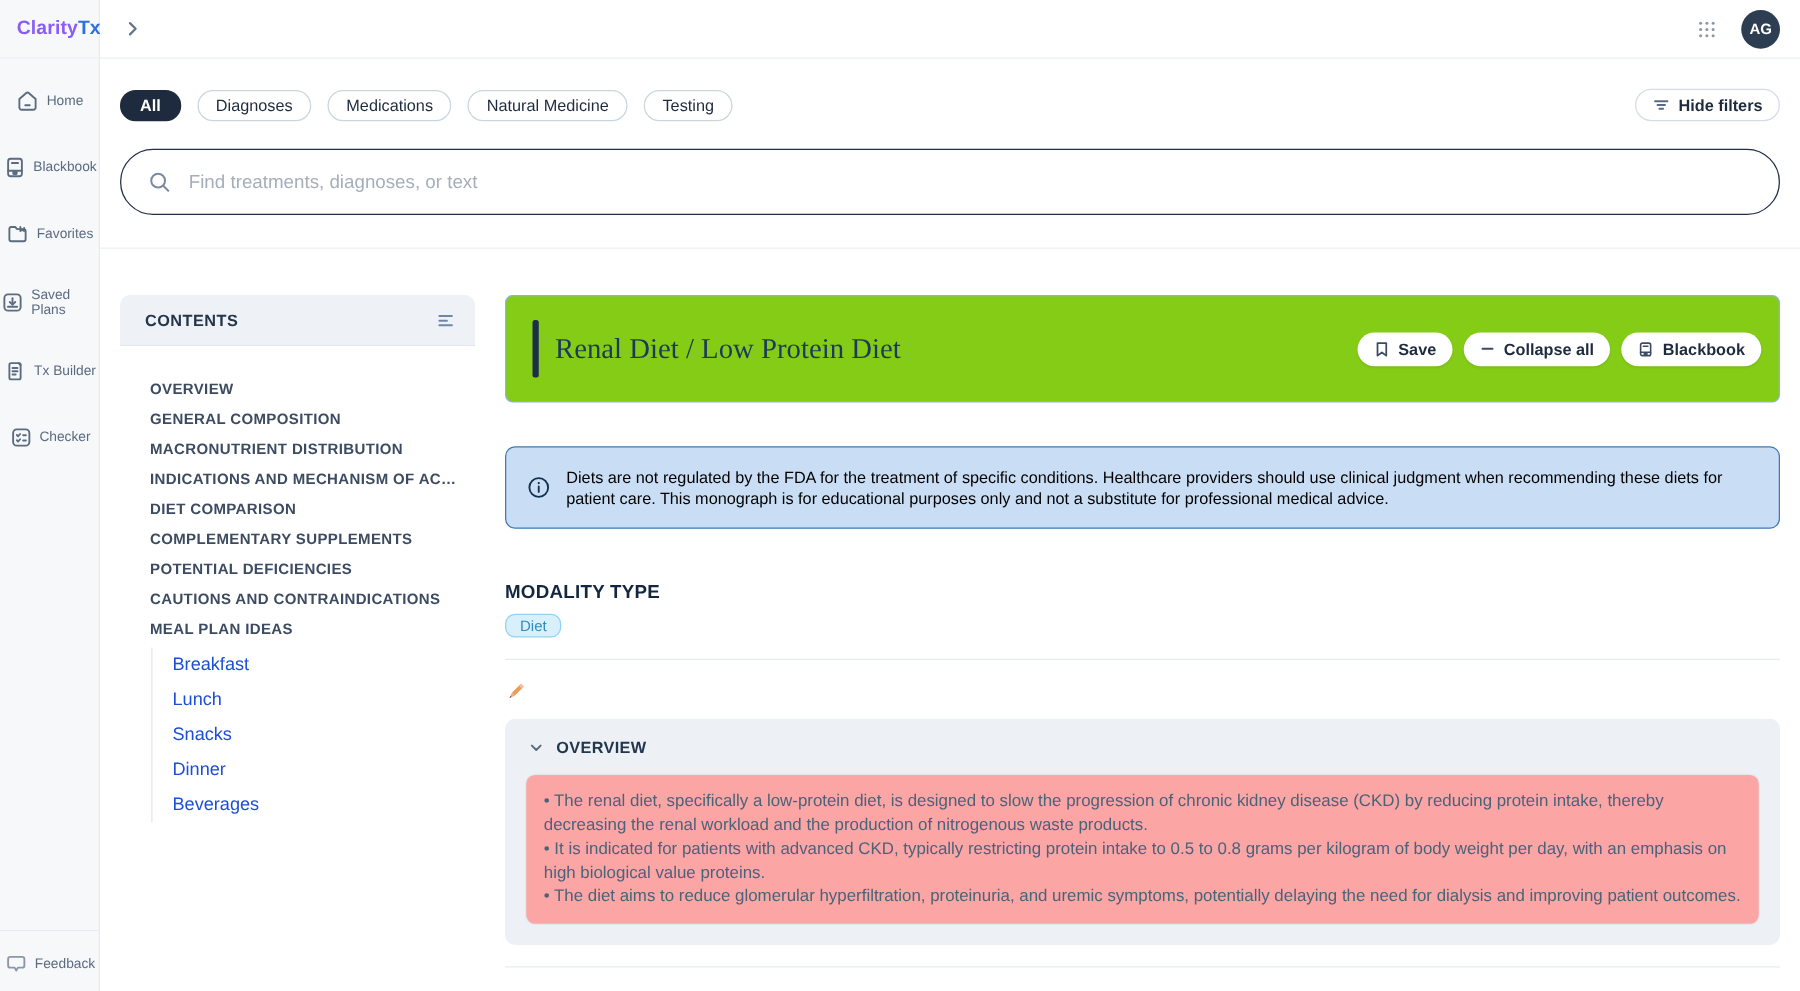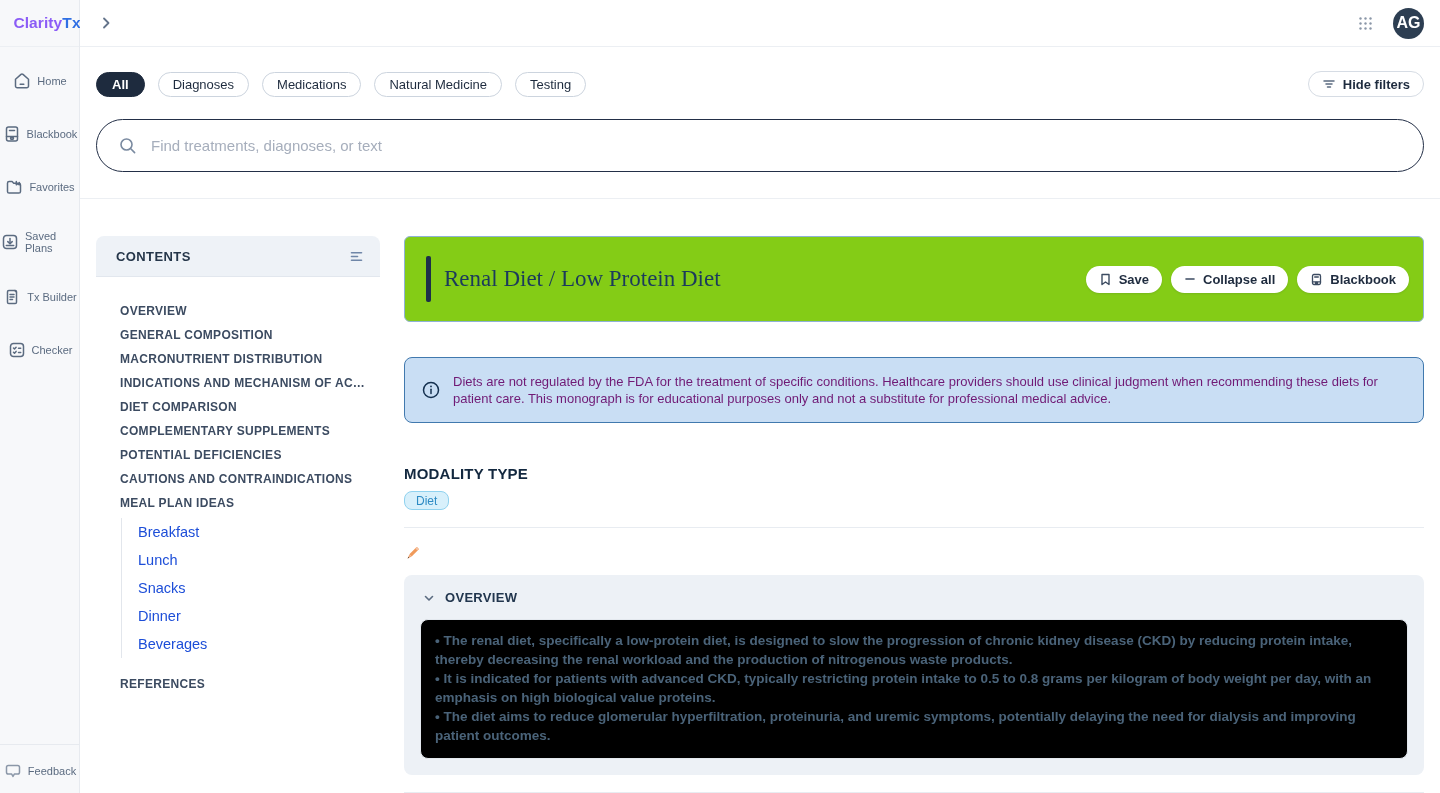--- a/index.html
+++ b/index.html
@@ -21,21 +21,21 @@
   .feedback-wrap { border-top: 1px solid #e7eaef; padding: 16px 0 12px; display: flex; }
   .feedback-wrap .nav-item { margin: 0 auto 0; }
 
   
   .main-col { flex: 1; display: flex; flex-direction: column; min-width: 0; }
 
   .topbar { height: 47px; flex: 0 0 47px; display: flex; align-items: center; padding: 0 16px 0 18px; border-bottom: 1px solid #eceff3; background: #fff; }
   .topbar .chev { color: #64748b; cursor: pointer; display: flex; }
   .topbar .tspacer { flex: 1; }
   .grid-icon { color: #8b97a8; margin-right: 20px; cursor: pointer; display: flex; }
-  .avatar { width: 31px; height: 31px; border-radius: 50%; background: #2d3e52; color: #fff; font-size: 16px; font-weight: 700; display: flex; align-items: center; justify-content: center; cursor: pointer; text-align: center; }
+  .avatar { width: 31px; height: 31px; border-radius: 50%; background: #2d3e52; color: #fff; font-size: 12px; font-weight: 700; display: flex; align-items: center; justify-content: center; cursor: pointer; text-align: center; }
 
   .filters-row { display: flex; align-items: center; padding: 24px 16px 0 16px; }
   .chips { display: flex; gap: 13px; align-items: center; }
   .chip { height: 25px; padding: 0 14px; border-radius: 13px; border: 1px solid #ccd4de; background: #fff; font-size: 13px; color: #1e2b3e; display: flex; align-items: center; cursor: pointer; }
   .chip.active { background: #1e2b3e; border-color: #1e2b3e; color: #fff; font-weight: 700; padding: 0 15px; }
   .fspacer { flex: 1; }
   .hide-filters { height: 26px; padding: 0 13px; border-radius: 14px; border: 1px solid #d6dce4; background: #fff; font-size: 13px; font-weight: 600; color: #1e2b3e; display: flex; align-items: center; gap: 7px; cursor: pointer; justify-content: center; }
   .hide-filters .ficon { color: #5b6b80; display: flex; }
 
   .search-wrap { padding: 22px 16px 26px 16px; }
@@ -63,34 +63,34 @@
   .mono { flex: 1; min-width: 0; }
   .title-card { height: 86px; background: #84cc16; border: 1px solid #8fb2d6; border-radius: 6px; display: flex; align-items: center; padding: 0 14px 0 21px; }
   .title-accent { width: 5px; height: 46px; background: #1d2e4a; border-radius: 2px; margin-right: 13px; flex: 0 0 5px; }
   .mono-title { font-family: "Liberation Serif", "DejaVu Serif", serif; font-size: 23px; font-weight: 400; color: #1b3a5c; flex: 1; }
   .title-actions { display: flex; gap: 9px; }
   .pill-btn { height: 27px; padding: 0 13px; background: #fff; border: 0; border-radius: 14px; font-family: "Liberation Sans", sans-serif; font-size: 13px; font-weight: 600; color: #1e2b3e; display: flex; align-items: center; gap: 7px; cursor: pointer; box-shadow: 0 1px 2px rgba(30,43,62,0.12); }
   .pill-btn .bicon { color: #3c4b61; display: flex; }
 
   .info-banner { margin-top: 35px; min-height: 66px; background: #c9def4; border: 1.5px solid #4179ae; border-radius: 8px; display: flex; align-items: center; gap: 12px; padding: 10px 16px; }
   .info-banner .iicon { color: #14304f; flex: 0 0 20px; display: flex; }
-  .info-banner .itext { font-size: 13px; color: #701a75; line-height: 17.5px; }
+  .info-banner .itext { font-size: 13px; color: #000000; line-height: 17.5px; }
 
   .modality { margin-top: 42px; }
   .modality h2 { font-size: 15px; font-weight: 700; color: #13283f; letter-spacing: 0.2px; }
   .diet-chip { display: inline-flex; align-items: center; margin-top: 9px; height: 19px; padding: 0 11px; background: #d8f0fb; border: 1px solid #90d2ef; border-radius: 8px; font-size: 12px; color: #2e8bc4; cursor: pointer; }
 
   .sec-divider { border-bottom: 1px solid #e8ecf1; margin-top: 17px; }
   .pencil { margin-top: 17px; width: 17px; height: 17px; cursor: pointer; }
 
   .section-card { margin-top: 13px; background: #edf1f6; border-radius: 8px; padding: 15px 16px 16px 16px; }
   .section-head { display: flex; align-items: center; gap: 9px; cursor: pointer; padding-left: 2px; }
   .section-head .schev { color: #5b6b80; display: flex; }
   .section-head .stitle { font-size: 13px; font-weight: 700; letter-spacing: 0.3px; color: #22364e; }
-  .section-body { margin-top: 14px; background: #000000; border: 1px solid #e3e8ee; border-radius: 8px; padding: 11px 14px 13px 14px; font-weight: bold; }
+  .section-body { margin-top: 14px; background: #fca5a5; border: 1px solid #e3e8ee; border-radius: 8px; padding: 11px 14px 13px 14px; }
   .bullet { font-size: 13.5px; color: #4a6379; line-height: 19px; }
   .bullet::before { content: "• "; }
 
   svg { display: block; }
 </style>
 </head>
 <body>
 
 <div class="app">
 
@@ -262,21 +262,20 @@
           <div class="toc-item">POTENTIAL DEFICIENCIES</div>
           <div class="toc-item">CAUTIONS AND CONTRAINDICATIONS</div>
           <div class="toc-item">MEAL PLAN IDEAS</div>
           <div class="toc-sub">
             <div class="toc-subitem">Breakfast</div>
             <div class="toc-subitem">Lunch</div>
             <div class="toc-subitem">Snacks</div>
             <div class="toc-subitem">Dinner</div>
             <div class="toc-subitem">Beverages</div>
           </div>
-          <div class="toc-item refs">REFERENCES</div>
         </div>
       </div>
 
       <div class="mono">
 
         <div class="title-card">
           <div class="title-accent"></div>
           <h1 class="mono-title">Renal Diet / Low Protein Diet</h1>
           <div class="title-actions">
             <button class="pill-btn">

